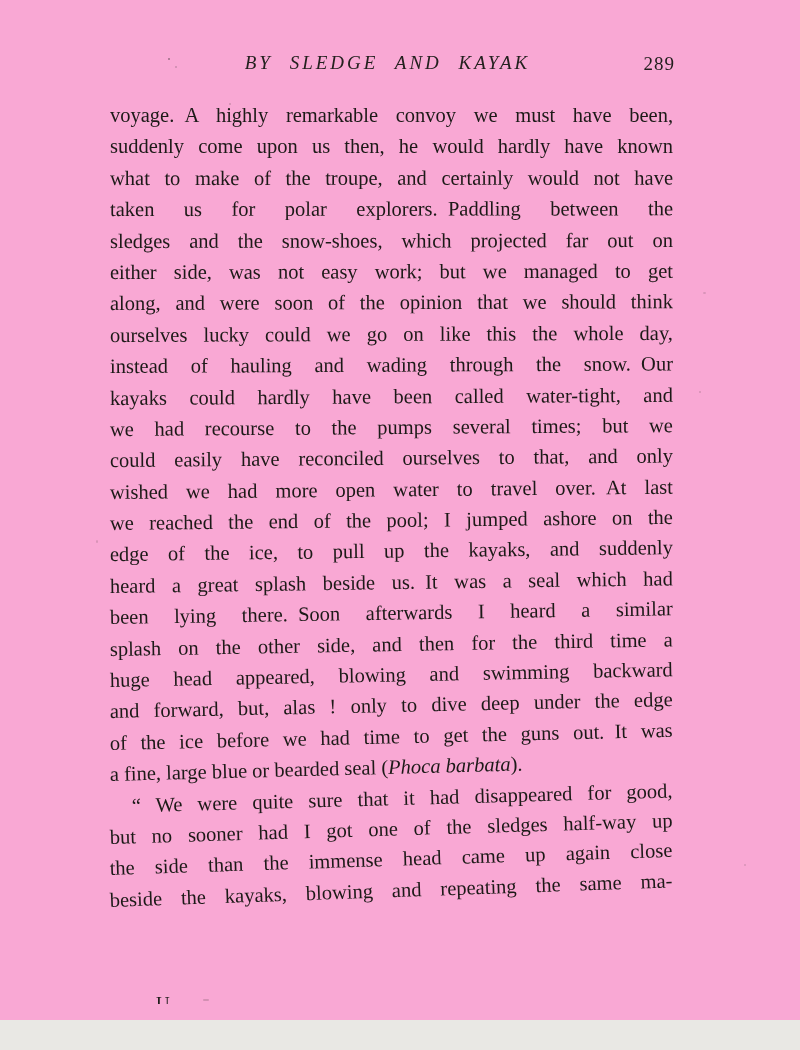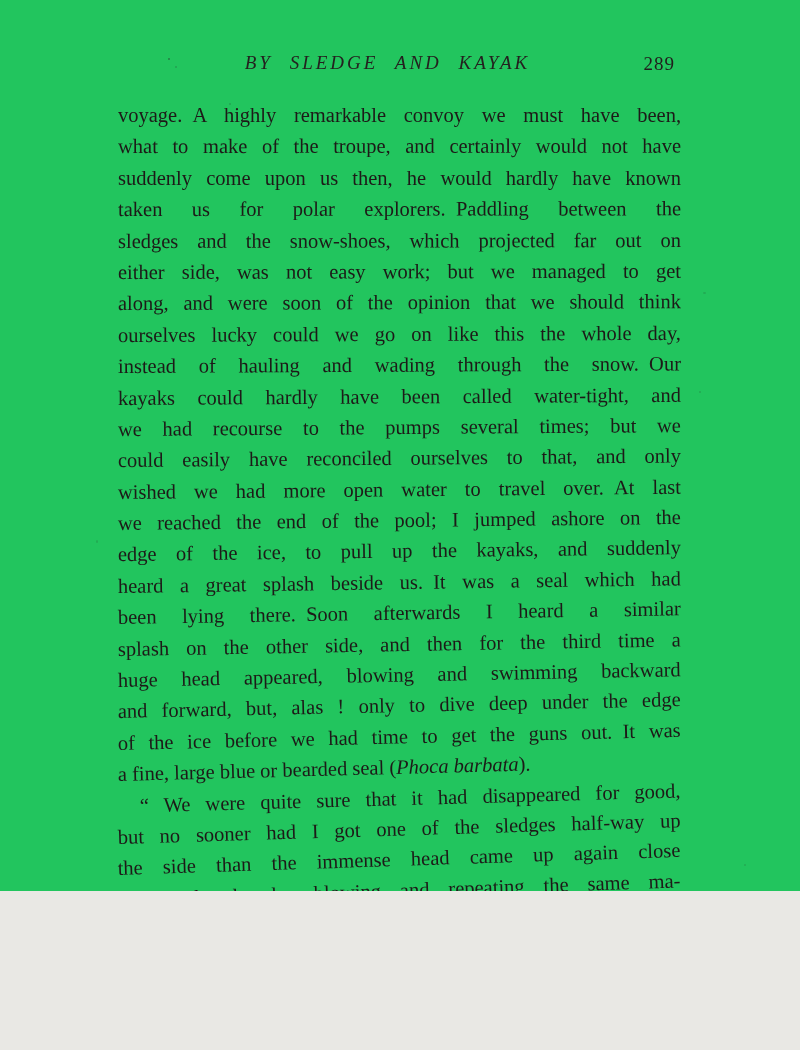--- a/index.html
+++ b/index.html
@@ -1,33 +1,33 @@
 <!DOCTYPE html>
 <html><head>
 <meta charset="utf-8">
 <style>
   html,body { margin:0; padding:0; background:#e9e8e4; }
   .page {
-    position:relative; width:800px; height:891px;
-    background:#22c55e; overflow:hidden;
+    position:relative; width:800px; height:1020px;
+    background:#f9a8d4; overflow:hidden;
     font-family:"Liberation Serif", serif;
     color:#211e1c;
   }
   .header { position:absolute; top:52px; left:122px; width:563px; height:30px; }
   .header-title {
     text-align:center; font-style:italic; font-size:19px;
     letter-spacing:3px; word-spacing:9px;
     transform:translateX(-16px);
     color:#24211f;
   }
   .page-number {
     position:absolute; top:1px; right:10px;
     font-size:19px; letter-spacing:1px; font-style:normal;
   }
-  .text-block { position:absolute; top:100px; left:118px; width:563px; font-size:20.5px; }
+  .text-block { position:absolute; top:100px; left:110px; width:563px; font-size:20.5px; }
   .line {
     height:31.4px; line-height:31.4px;
     text-align:justify; text-align-last:justify;
     transform-origin:0 80%;
     color:#1d1a18;
   }
   .line.flush-last { text-align-last:left; }
   .line.indent { padding-left:22px; }
   .italic { font-style:italic; }
   
@@ -50,22 +50,22 @@
 
 <div class="page">
 
   <div class="header">
     <div class="header-title">BY SLEDGE AND KAYAK</div>
     <div class="page-number">289</div>
   </div>
 
   <div class="text-block">
     <div class="line" style="transform: rotate(0deg);">voyage. A highly remarkable convoy we must have been,</div>
+    <div class="line" style="transform: rotate(-0.02deg);">suddenly come upon us then, he would hardly have known</div>
     <div class="line" style="transform: rotate(-0.04deg);">what to make of the troupe, and certainly would not have</div>
-    <div class="line" style="transform: rotate(-0.02deg);">suddenly come upon us then, he would hardly have known</div>
     <div class="line" style="transform: rotate(-0.07deg);">taken us for polar explorers. Paddling between the</div>
     <div class="line" style="transform: rotate(-0.1deg);">sledges and the snow-shoes, which projected far out on</div>
     <div class="line" style="transform: rotate(-0.13deg);">either side, was not easy work; but we managed to get</div>
     <div class="line" style="transform: rotate(-0.18deg);">along, and were soon of the opinion that we should think</div>
     <div class="line" style="transform: rotate(-0.22deg);">ourselves lucky could we go on like this the whole day,</div>
     <div class="line" style="transform: rotate(-0.27deg);">instead of hauling and wading through the snow. Our</div>
     <div class="line" style="transform: rotate(-0.33deg);">kayaks could hardly have been called water-tight, and</div>
     <div class="line" style="transform: rotate(-0.4deg);">we had recourse to the pumps several times; but we</div>
     <div class="line" style="transform: rotate(-0.46deg);">could easily have reconciled ourselves to that, and only</div>
     <div class="line" style="transform: rotate(-0.54deg);">wished we had more open water to travel over. At last</div>

